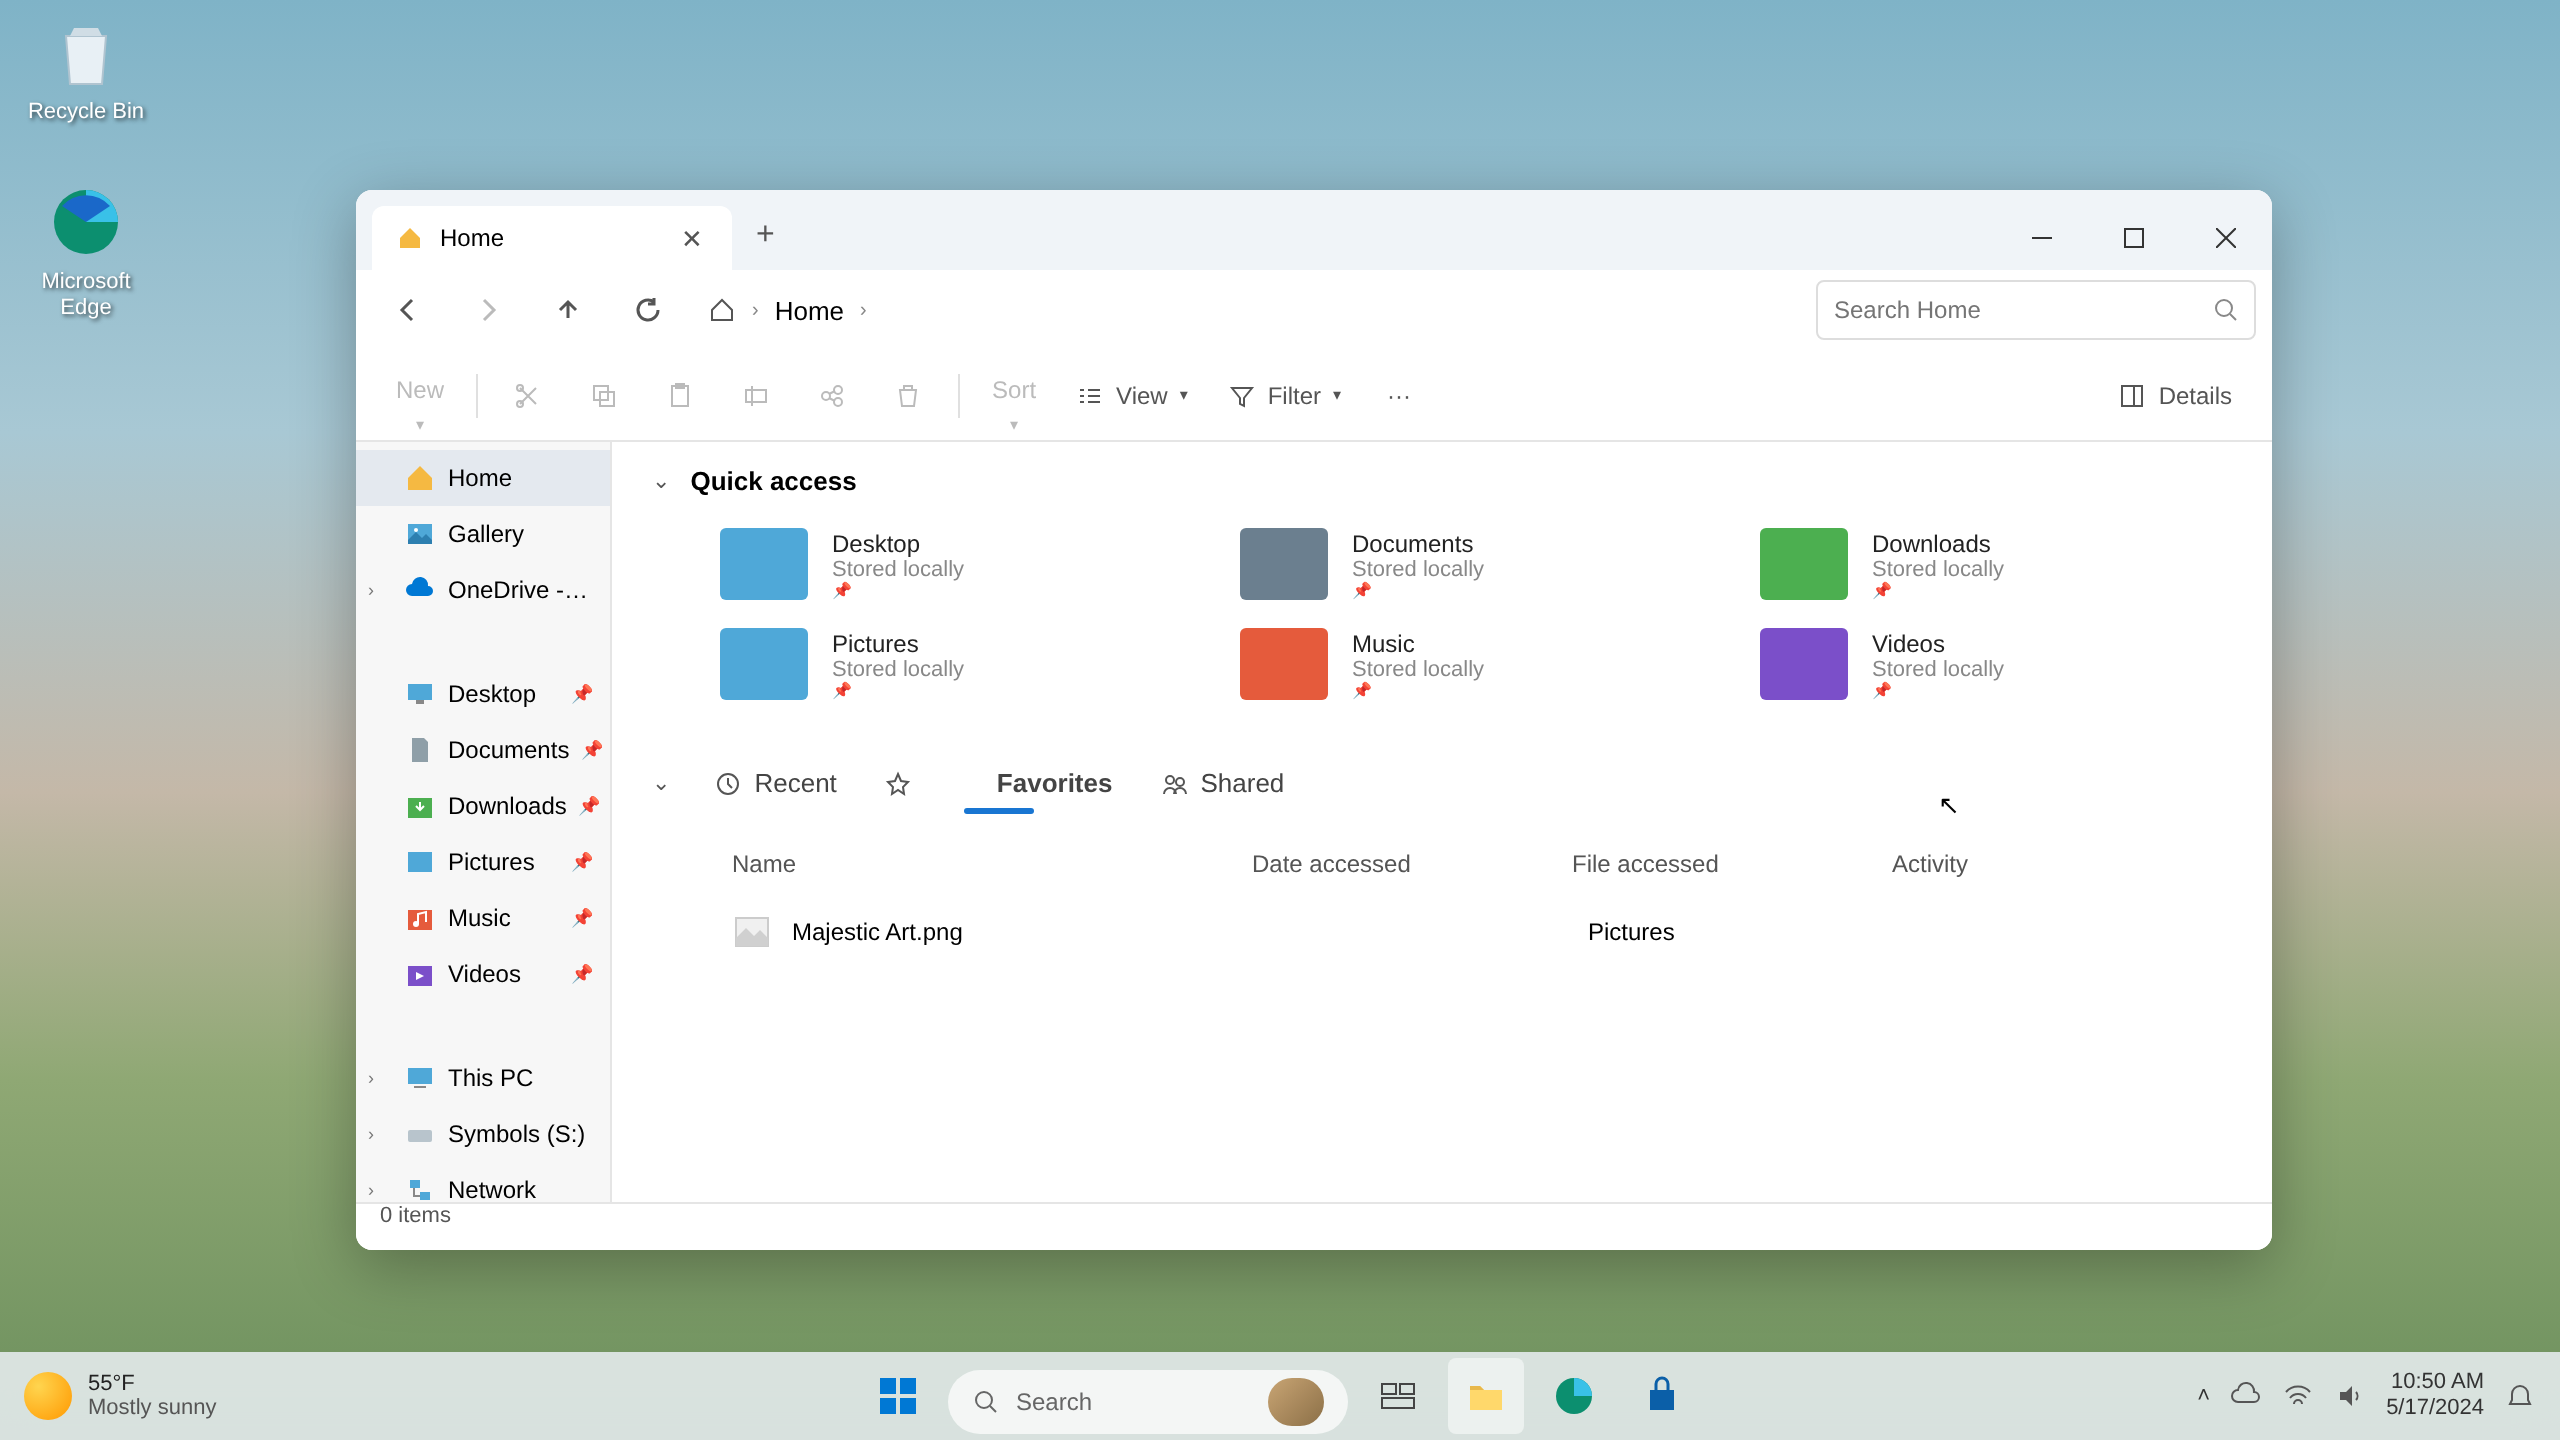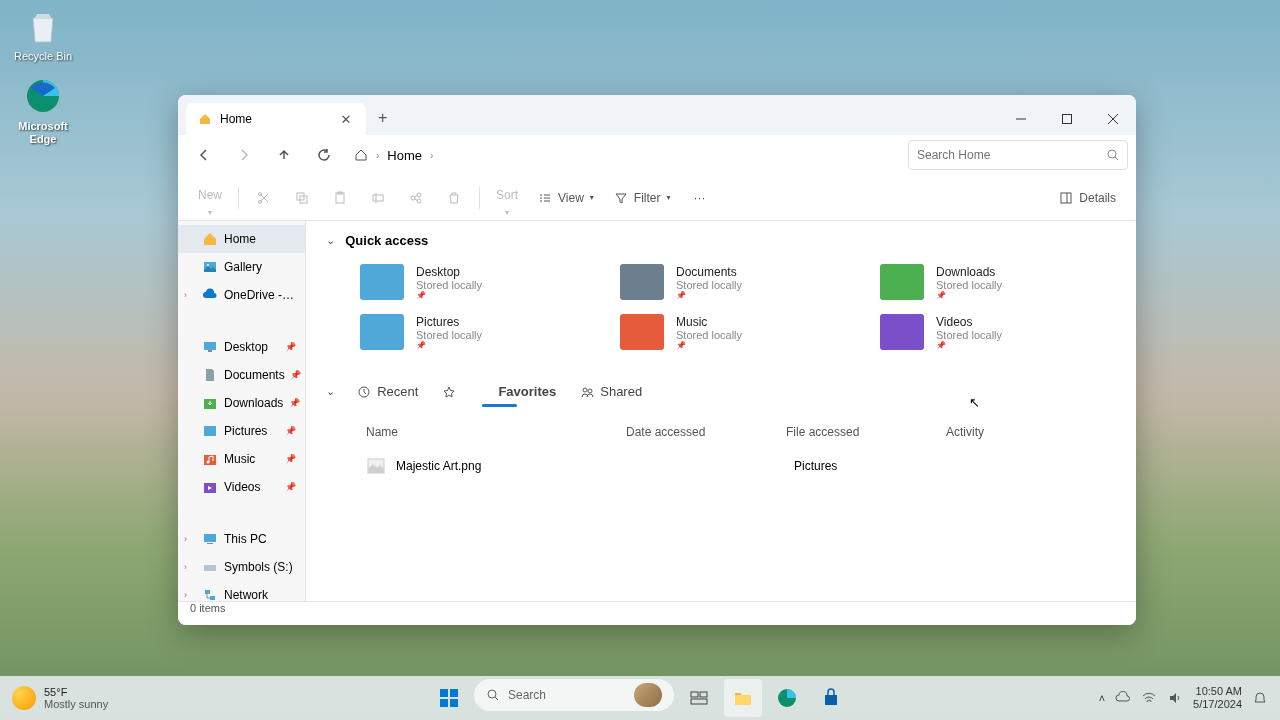--- a/index.html
+++ b/index.html
@@ -71,42 +71,42 @@
 
 .status-bar { height: 24px; border-top: 1px solid #e5e5e5; display: flex; align-items: flex-start; padding: 0 12px; font-size: 11px; color: #555; background: #fff; }
 
 .cursor-ptr { position: absolute; left: 969px; top: 395px; font-size: 13px; color: #000; pointer-events: none; }
 
 .taskbar { position: absolute; bottom: 0; left: 0; right: 0; height: 44px; background: rgba(235,240,245,0.85); backdrop-filter: blur(10px); display: flex; align-items: center; padding: 0 12px; }
 .weather { display: flex; align-items: center; gap: 8px; }
 .weather-icon { width: 24px; height: 24px; background: radial-gradient(circle at 30% 30%, #ffd54f, #ff9800); border-radius: 50%; }
 .weather-text .temp { font-size: 11px; color: #222; }
 .weather-text .cond { font-size: 11px; color: #555; }
-.task-center { position: absolute; left: 50%; transform: translateX(-50%); display: flex; align-items: flex-start; gap: 6px; }
+.task-center { position: absolute; left: 50%; transform: translateX(-50%); display: flex; align-items: flex-end; gap: 6px; }
 .task-icon { width: 38px; height: 38px; display: flex; align-items: center; justify-content: center; cursor: pointer; border-radius: 4px; }
 .task-icon.active { background: rgba(255,255,255,0.5); }
 .task-search { width: 200px; height: 32px; background: rgba(255,255,255,0.7); border-radius: 16px; display: flex; align-items: center; padding: 0 12px; gap: 8px; font-size: 12px; color: #666; }
 .tray { margin-left: auto; display: flex; align-items: center; gap: 10px; font-size: 11px; color: #333; }
 .tray-time { text-align: right; line-height: 13px; }
 
 svg { display: block; }
 </style>
 </head>
 <body>
 
 <div class="desktop-icon" style="left:8px; top:6px;">
   <div class="icon-img">
     <svg viewBox="0 0 40 40">
         <path d="M10 12 L30 12 L28 36 L12 36 Z" fill="#e8f0f5" stroke="#b0c4d0"></path>
         <path d="M14 8 L26 8 L28 12 L12 12 Z" fill="#d0dde5"></path>
       </svg>
   </div>
   <div class="icon-label">Recycle Bin</div>
 </div>
-<div class="desktop-icon" style="left:8px; top:76px;font-weight:bold;">
+<div class="desktop-icon" style="left:8px; top:91px;">
   <div class="icon-img">
     <svg viewBox="0 0 40 40">
         <circle cx="20" cy="20" r="16" fill="#0c8f6f"></circle>
         <path d="M20 4 A16 16 0 0 1 36 20 L20 20 Z" fill="#39c1e8"></path>
         <path d="M8 12 A16 16 0 0 1 32 12 L20 20 Z" fill="#1a68c9"></path>
       </svg>
   </div>
   <div class="icon-label">Microsoft Edge</div>
 </div>
 

